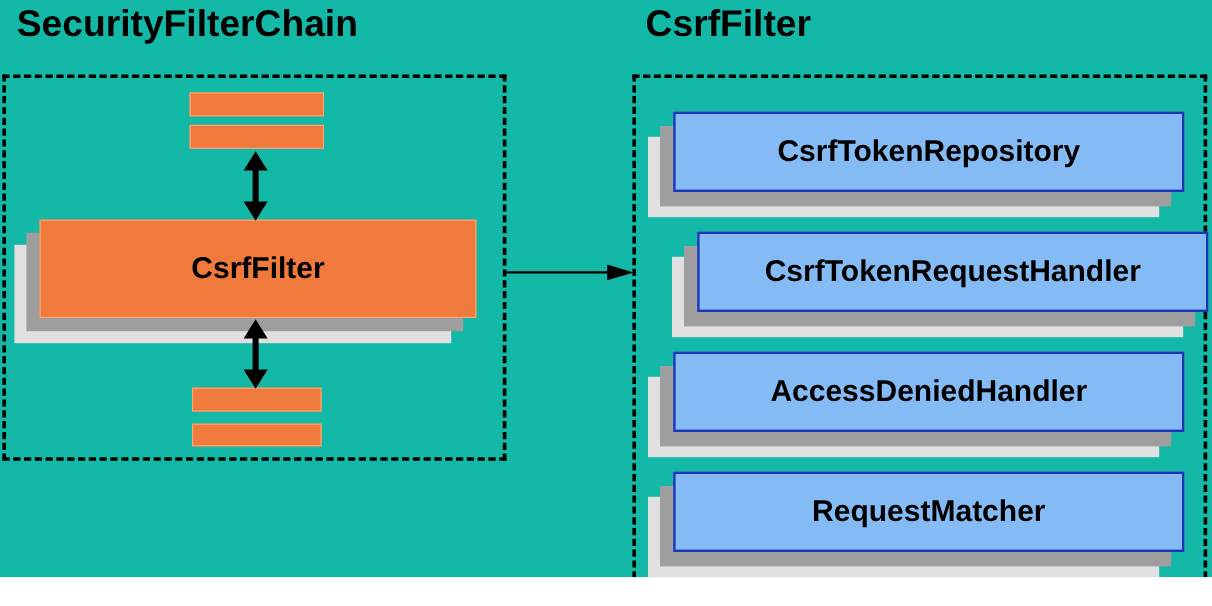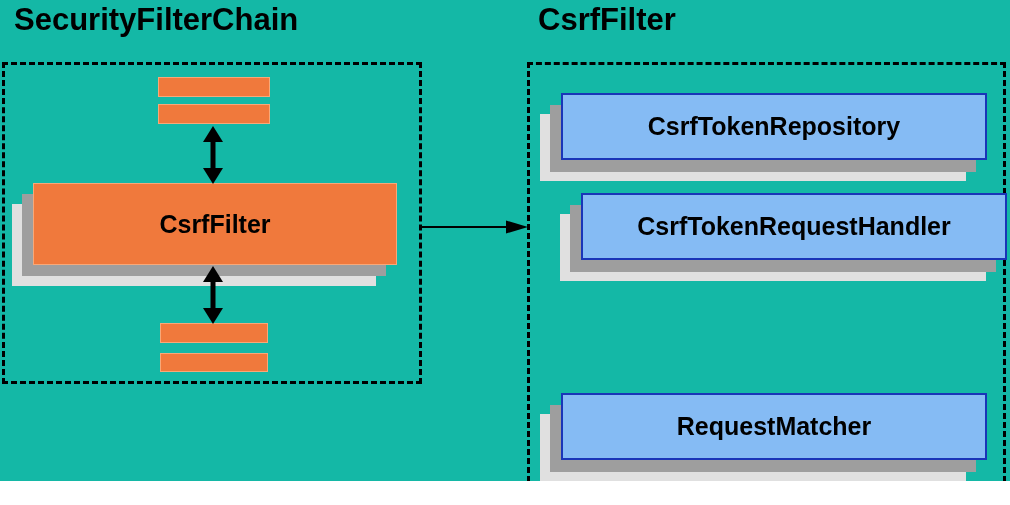--- a/index.html
+++ b/index.html
@@ -86,18 +86,21 @@
   <div class="dashed-box" style="left:527px;top:62px;width:479px;height:438px;"></div>
 
   <div class="component-box" style="top:93px;">
     <span>CsrfTokenRepository</span>
   </div>
 
   <div class="component-box" style="top:193px;margin-left:20px;">
     <span>CsrfTokenRequestHandler</span>
   </div>
 
+  <div class="component-box" style="top:293px;">
+    <span>AccessDeniedHandler</span>
+  </div>
 
   <div class="component-box" style="top:393px;">
     <span>RequestMatcher</span>
   </div>
 
 </div>
 
 </body></html>

